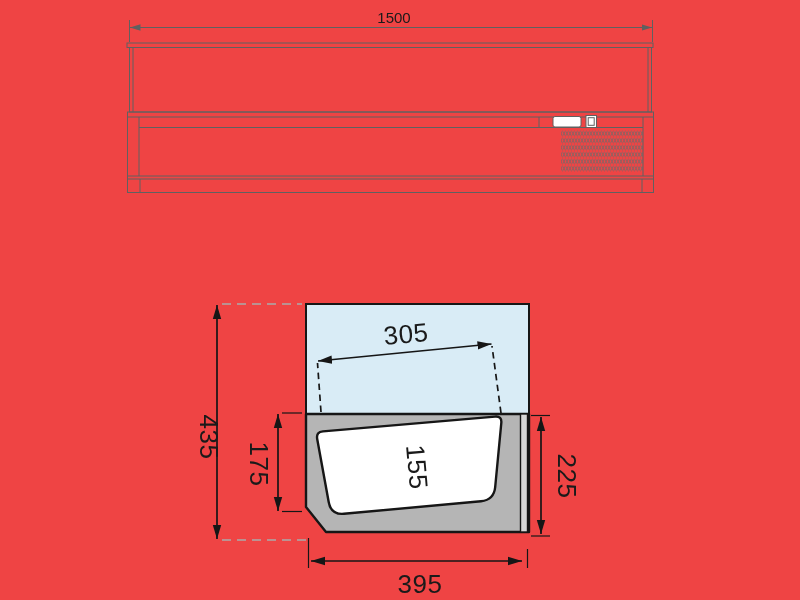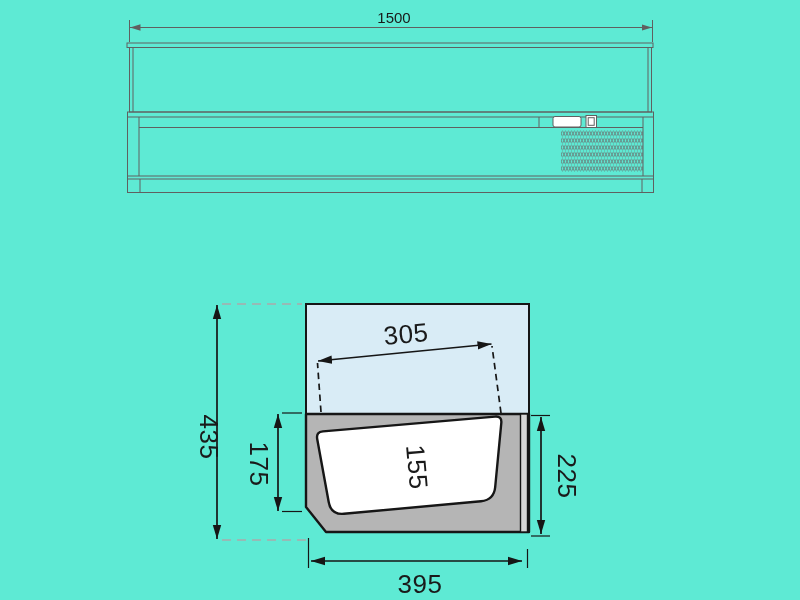--- a/index.html
+++ b/index.html
@@ -1,16 +1,16 @@
 <!DOCTYPE html>
 <html><head>
 <meta charset="utf-8">
 <style>
   html,body{margin:0;padding:0;background:#ffffff;}
-  .frame{width:800px;height:600px;position:relative;background:#5eead4;overflow:hidden;}
+  .frame{width:800px;height:600px;position:relative;background:#ef4444;overflow:hidden;}
   svg{display:block;}
   text{font-family:"Liberation Sans",sans-serif;fill:#1a1a1a;}
   .dim-sm{font-size:15px;}
   .dim-lg{font-size:26px;letter-spacing:0.5px;}
 </style>
 </head>
 <body>
 
 <div class="frame">
 <svg width="800" height="600" viewBox="0 0 800 600">

